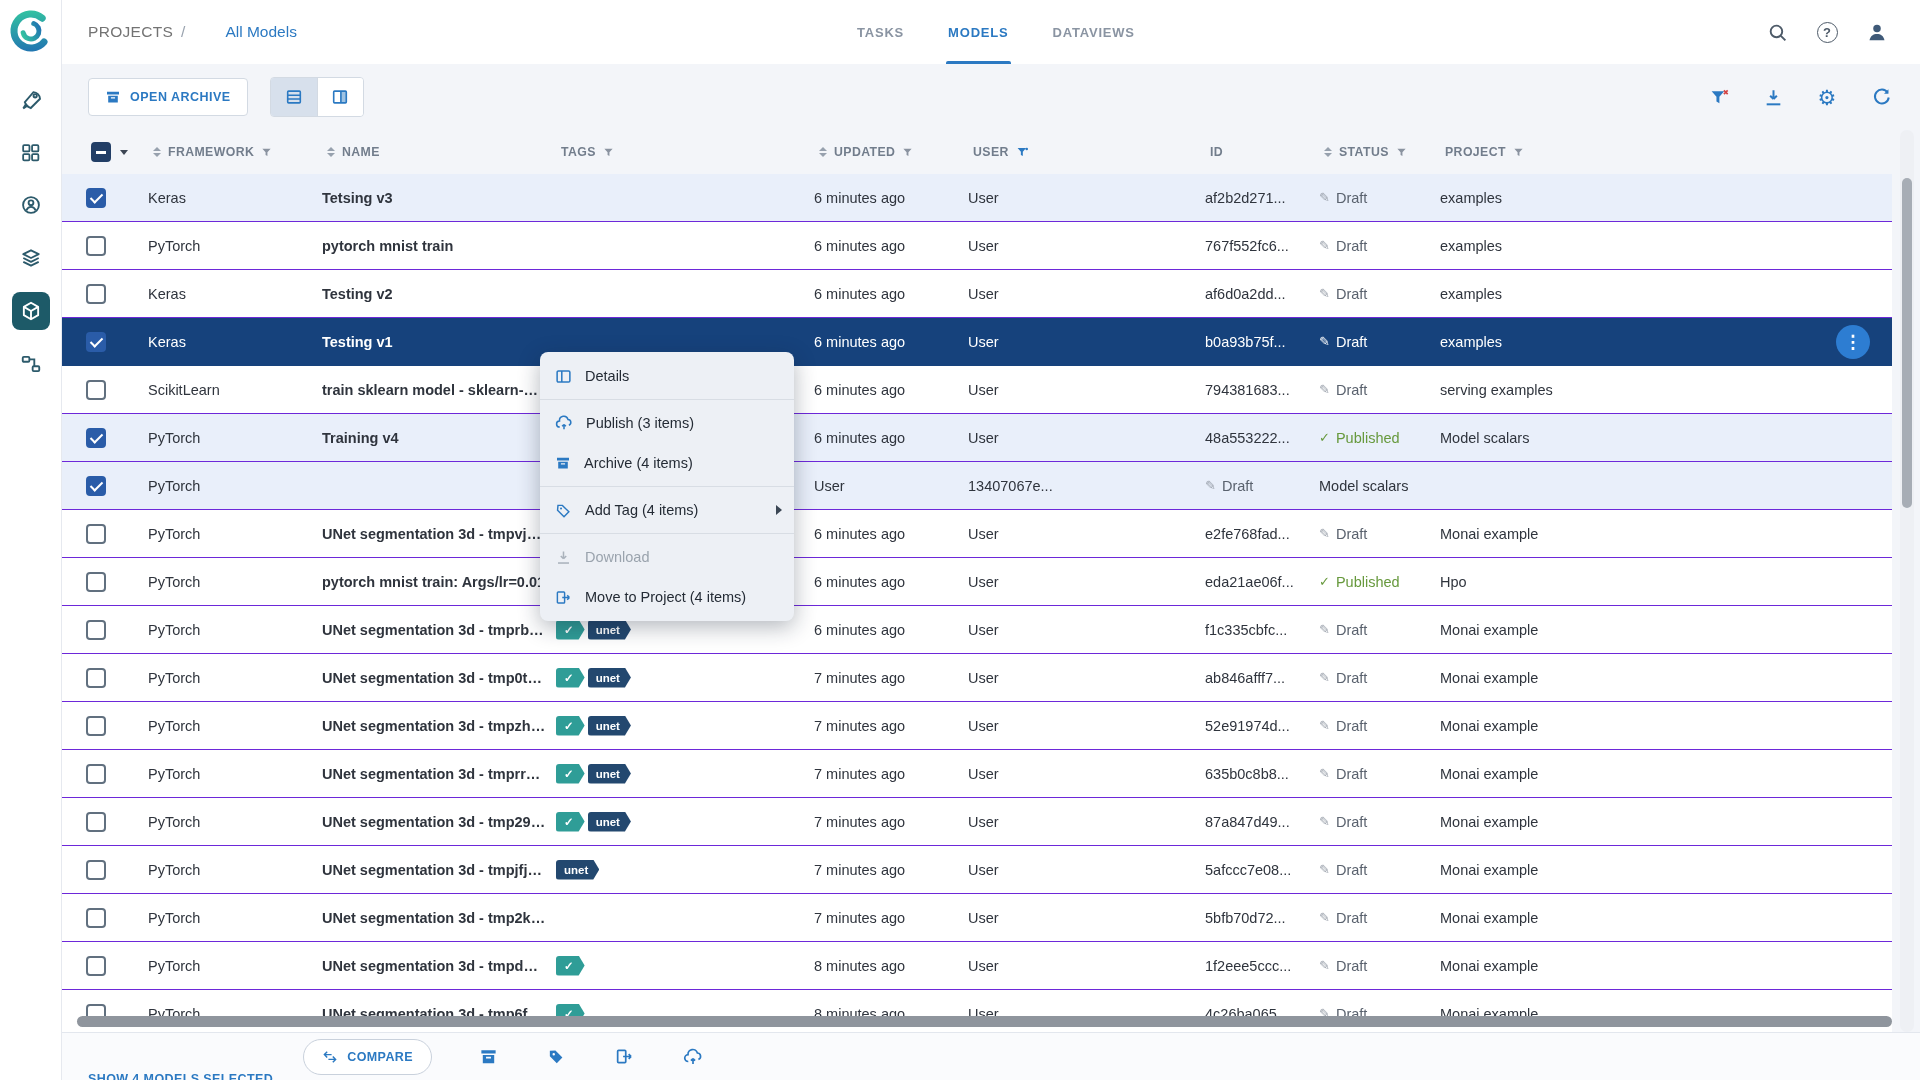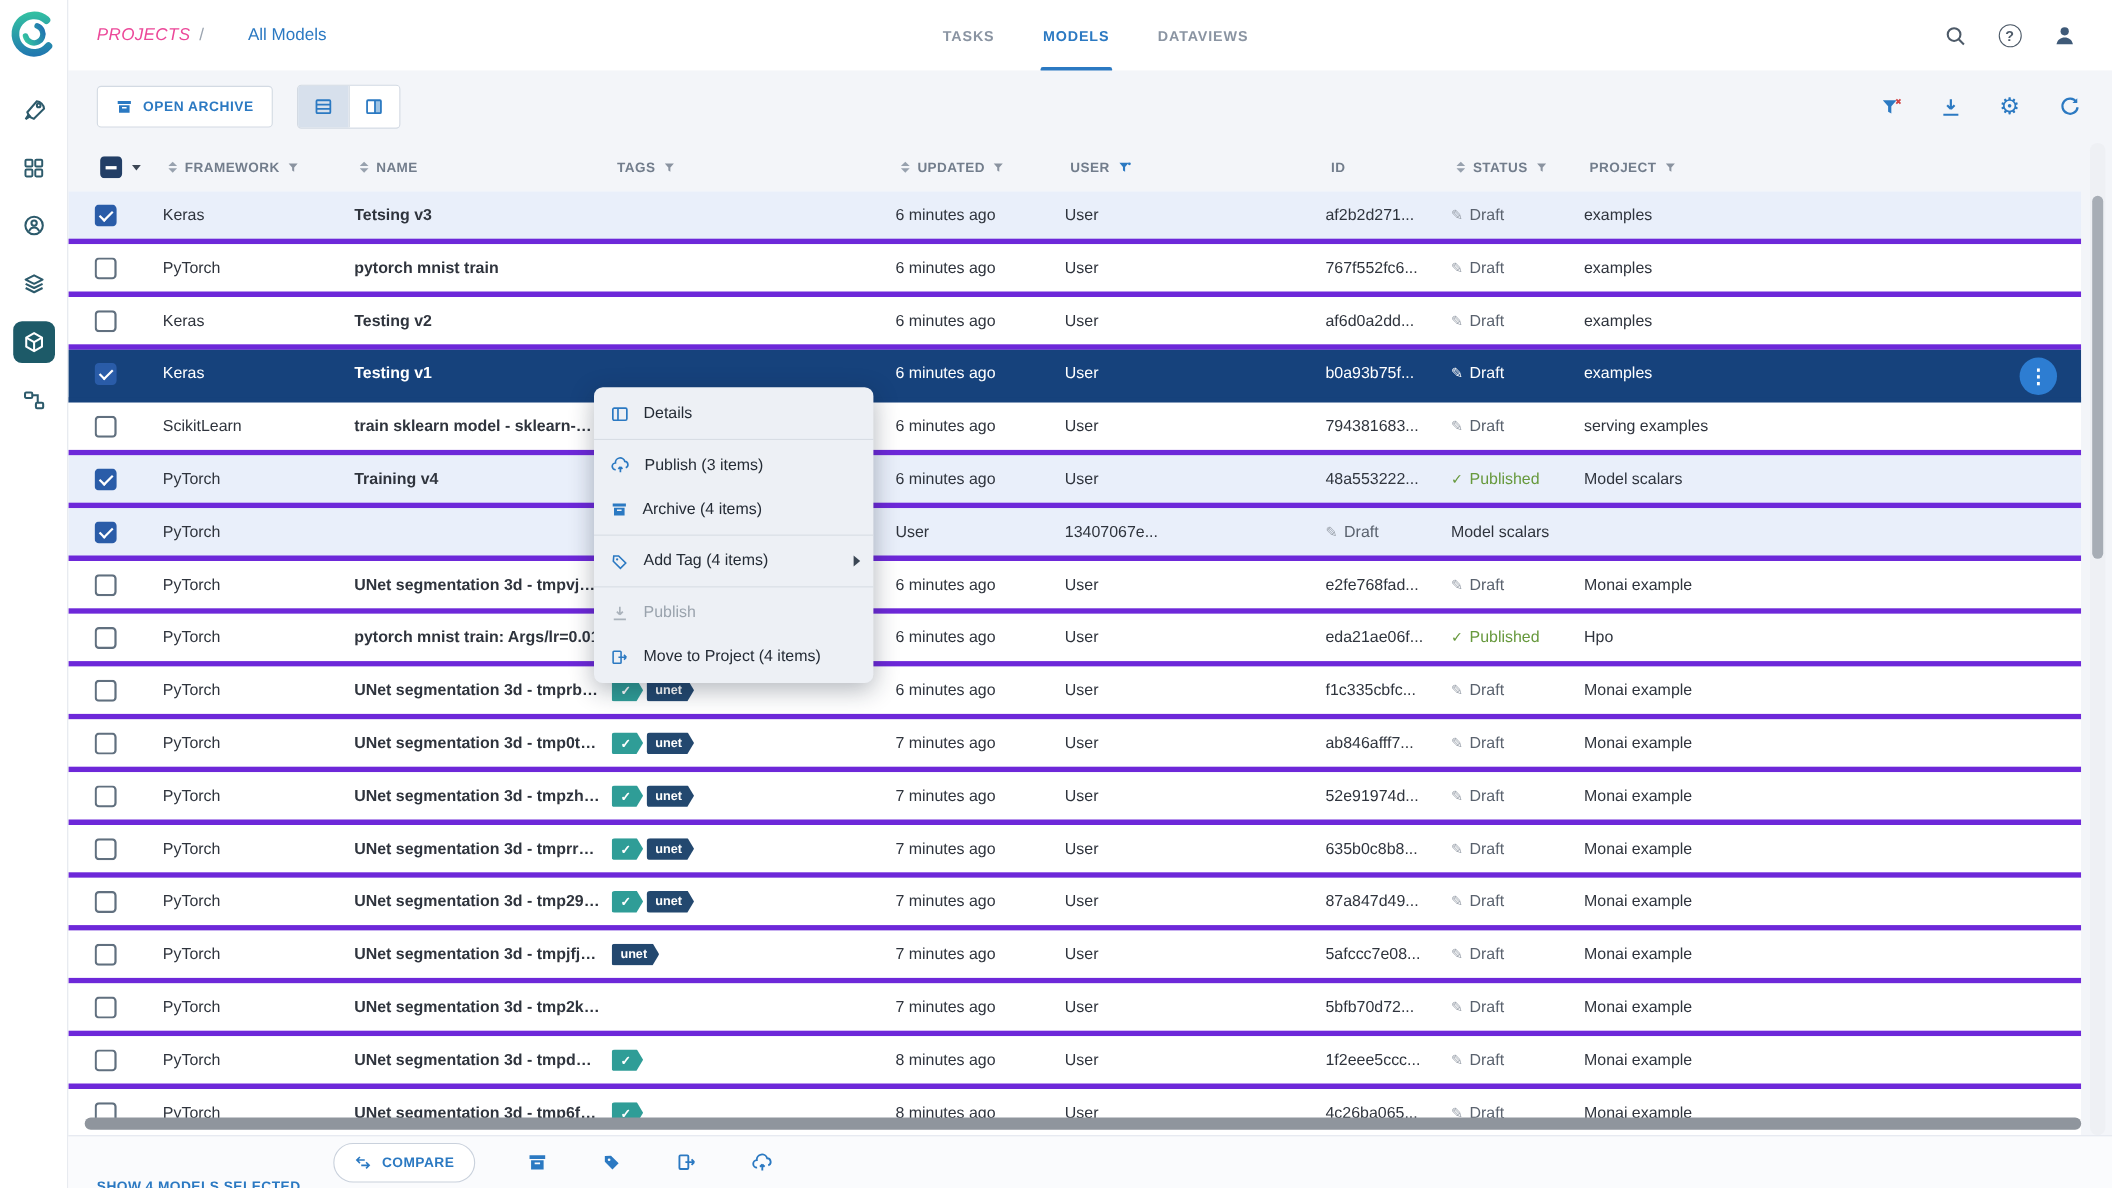--- a/index.html
+++ b/index.html
@@ -9,21 +9,21 @@
   
   .sidebar { position:absolute; left:0; top:0; bottom:0; width:62px; background:#fff; border-right:1px solid #e6e9ef; display:flex; flex-direction:column; align-items:center; z-index:20; }
   .logo { width:46px; height:46px; margin-top:8px; display:flex; align-items:center; justify-content:center; cursor:pointer; }
   .side-nav { display:flex; flex-direction:column; align-items:center; gap:15px; margin-top:26px; }
   .nav-btn { width:38px; height:38px; border-radius:8px; display:flex; align-items:center; justify-content:center; color:#2c5a6b; cursor:pointer; }
   .nav-btn.active { background:#1d5a68; color:#fff; }
 
   
   .topbar { position:absolute; left:62px; top:0; right:0; height:64px; background:#fff; z-index:10; }
   .breadcrumb { position:absolute; left:26px; top:0; bottom:0; display:flex; align-items:center; gap:8px; font-size:15.5px; }
-  .breadcrumb .root { color:#ec4899; letter-spacing:.3px;font-style:italic; }
+  .breadcrumb .root { color:#737373; letter-spacing:.3px; }
   .breadcrumb .sep { color:#9aa3af; }
   .breadcrumb .current { color:#2b79c2; cursor:pointer;margin-left:32px; }
   .tabs { position:absolute; left:793px; top:0; bottom:0; display:flex; gap:40px; }
   .tab { position:relative; display:flex; align-items:center; font-size:13px; font-weight:700; letter-spacing:.8px; color:#8a94a2; cursor:pointer; padding:0 2px; }
   .tab.active { color:#2b79c2; }
   .tab.active::after { content:""; position:absolute; left:0; right:0; bottom:0; height:3px; background:#2b79c2; border-radius:2px 2px 0 0; }
   .topbar-actions { position:absolute; right:26px; top:0; bottom:0; display:flex; align-items:center; gap:16px; }
   .icon-btn { width:34px; height:34px; display:flex; align-items:center; justify-content:center; color:#4d5a68; cursor:pointer; border-radius:50%; }
   .help-circle { width:21px; height:21px; border:1.8px solid #4d5a68; border-radius:50%; display:flex; align-items:center; justify-content:center; font-size:13px; font-weight:700; }
   .avatar-icon { color:#3f5a78; }
@@ -37,21 +37,21 @@
   .vt-btn + .vt-btn { border-left:1px solid #d3dae3; }
   .toolbar-right { margin-left:auto; display:flex; align-items:center; gap:28px; color:#2b79c2; }
   .toolbar-right .icon-btn { color:#2b79c2; width:26px; height:26px; }
   .gear-glyph { font-size:21px; line-height:1; }
 
   
   .grid-cols { display:grid; grid-template-columns:62px 174px 234px 258px 154px 237px 114px 121px 1fr; align-items:center; padding-left:24px; }
   .thead { position:absolute; left:67px; top:130px; right:28px; height:44px; font-size:12.3px; font-weight:700; color:#727d8c; letter-spacing:.4px; }
   .hcell { display:flex; align-items:center; gap:7px; white-space:nowrap; overflow:hidden; cursor:pointer; padding-right:8px; }
   .tbody { position:absolute; left:62px; top:174px; right:28px; bottom:48px; overflow:hidden; }
-  .row { height:48px; background:#fff; border-bottom:5px solid #6d28d9; position:relative; cursor:pointer; color:#2f343d; }
+  .row { height:48px; background:#fff; border-bottom:1px solid #6d28d9; position:relative; cursor:pointer; color:#2f343d; }
   .row.checked { background:#e9effa; }
   .row.selected { background:#16427c; border-bottom-color:#16427c; color:#fff; }
   .cell { display:flex; align-items:center; gap:6px; white-space:nowrap; overflow:hidden; padding-right:10px; font-size:14.5px; }
   .c-name { font-weight:700; text-overflow:ellipsis; display:block; line-height:48px; }
   .c-status { color:#5a626e; }
   .row.selected .c-status { color:#fff; }
   .st-icon { font-size:13px; color:#9aa1ab; }
   .row.selected .st-icon { color:#fff; }
   .st-published, .st-published .st-icon { color:#67993d; }
   .c-tags { gap:3px; }
@@ -672,21 +672,21 @@
     <span class="submenu-arrow"></span>
   </div>
   <div class="mi-divider"></div>
   <div class="mi disabled">
     <span class="mi-ic">
       <svg width="17" height="17" viewBox="0 0 20 20" fill="none" stroke="currentColor" stroke-width="1.8">
           <path d="M10 3v8.5M10 11.5L6.8 8.3M10 11.5l3.2-3.2"></path>
           <path d="M3.5 16.5h13"></path>
         </svg>
     </span>
-    <span>Publish</span>
+    <span>Download</span>
   </div>
   <div class="mi">
     <span class="mi-ic">
       <svg width="17" height="17" viewBox="0 0 20 20" fill="none" stroke="currentColor" stroke-width="1.7">
           <rect x="2.8" y="3.5" width="8.5" height="13" rx="1"></rect>
           <path d="M8.5 10h8.5M17 10l-2.6-2.6M17 10l-2.6 2.6"></path>
         </svg>
     </span>
     <span>Move to Project (4 items)</span>
   </div>

